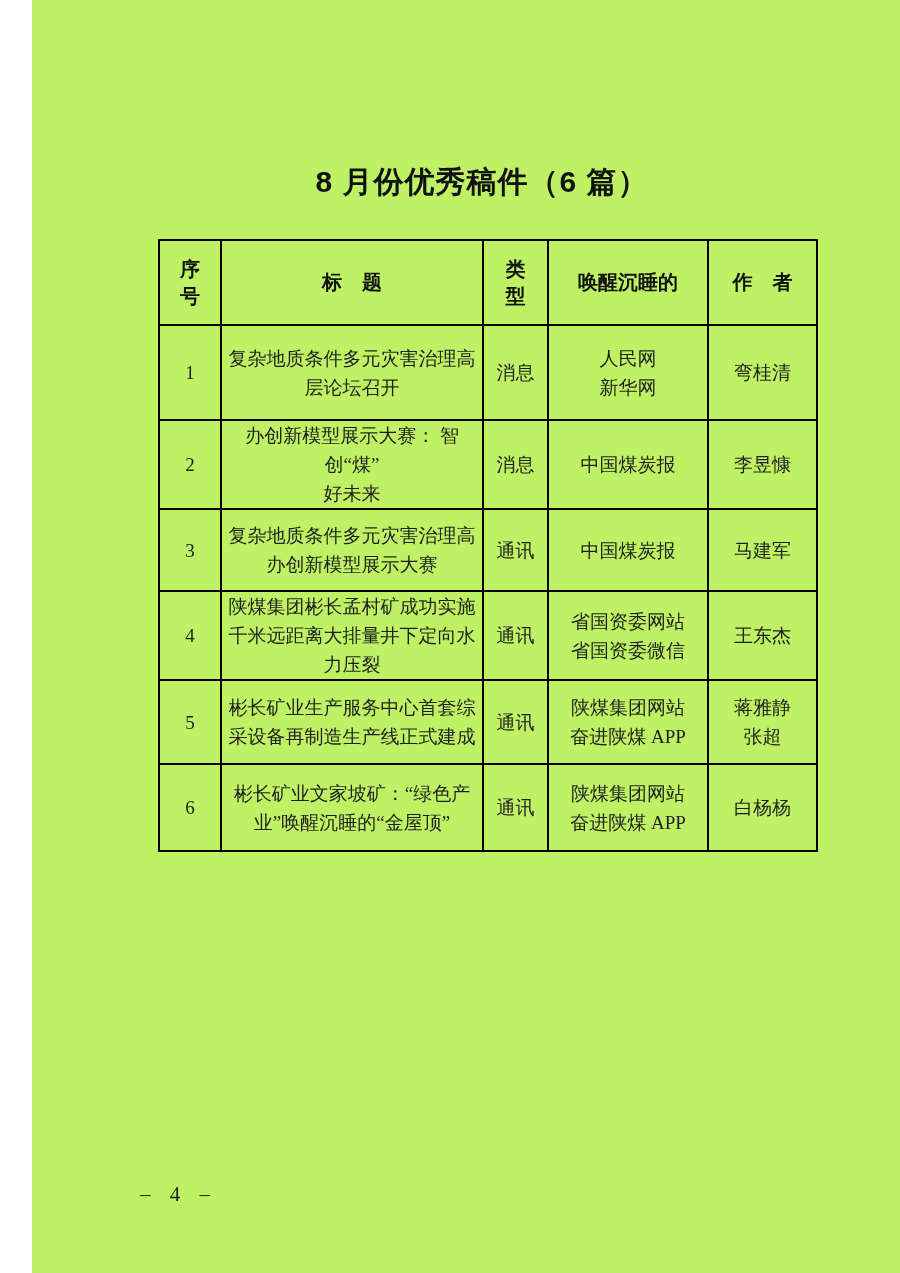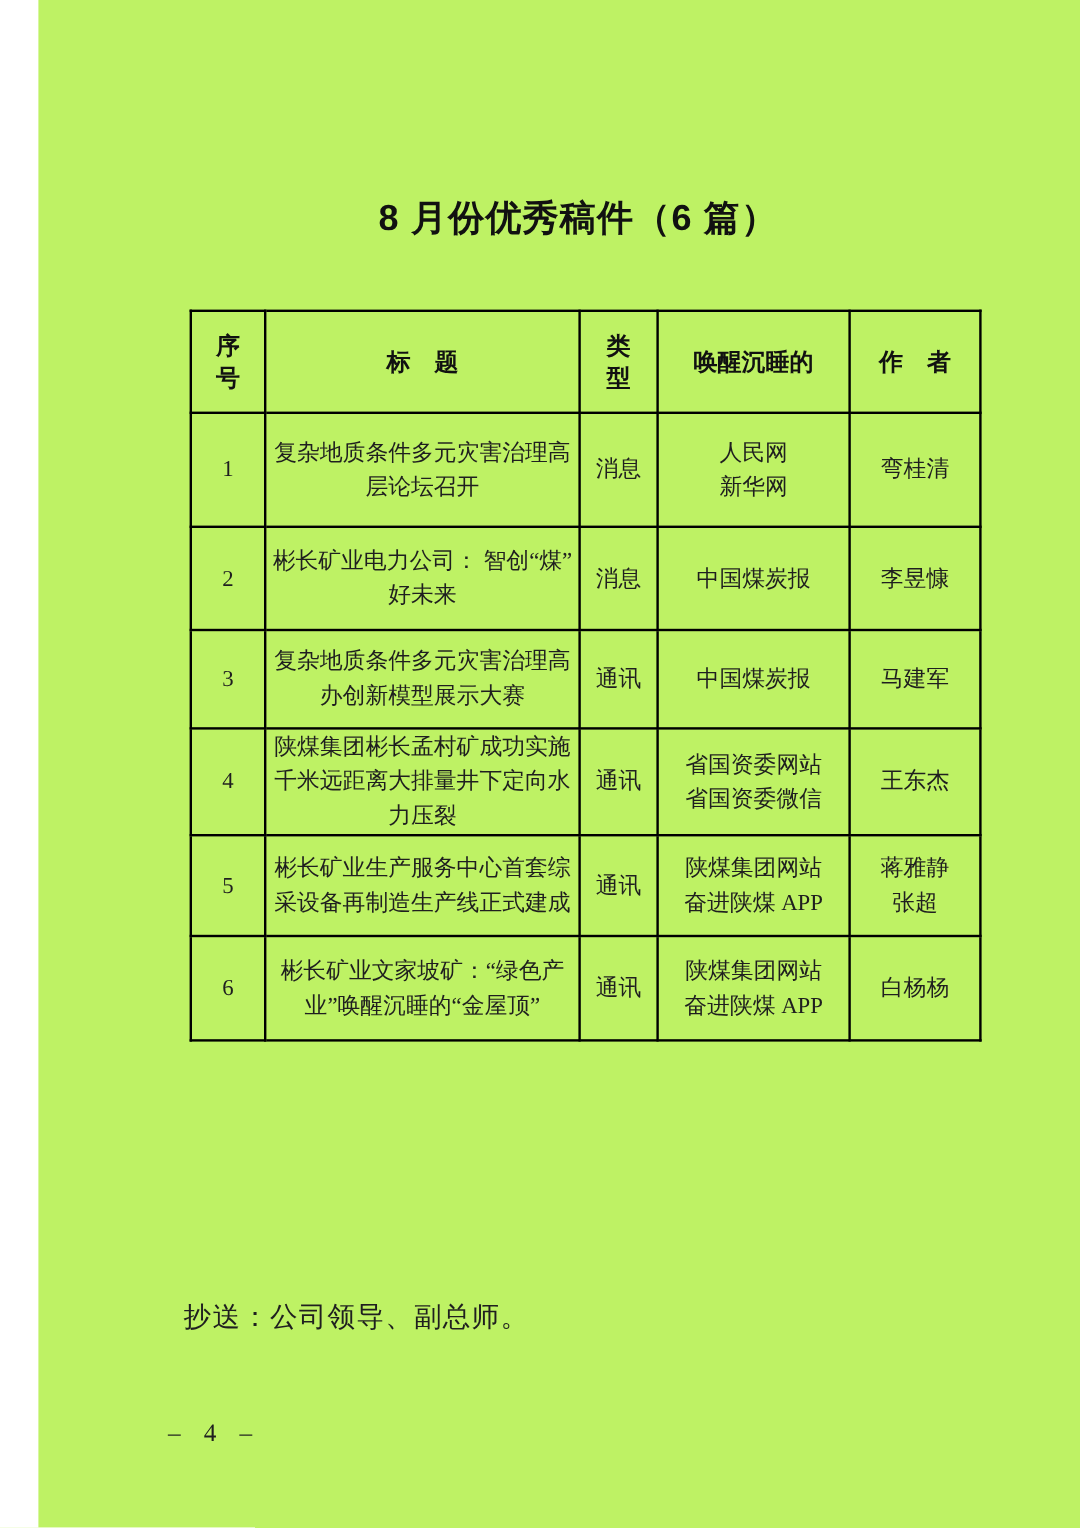--- a/index.html
+++ b/index.html
@@ -26,21 +26,21 @@
     text-align: center;
     font-family: "Liberation Sans", sans-serif;
     font-weight: bold;
     font-size: 30px;
     letter-spacing: 1px;
     color: #111111;
   }
   .award-table {
     position: absolute;
     left: 126px;
-    top: 258px;
+    top: 239px;
     width: 658px;
     border-collapse: collapse;
     table-layout: fixed;
     padding-left: 34px;
   }
   .award-table th,
   .award-table td {
     border: 2px solid #000000;
     text-align: center;
     vertical-align: middle;
@@ -114,21 +114,21 @@
         <td>1</td>
         <td>复杂地质条件多元灾害治理高
 层论坛召开</td>
         <td>消息</td>
         <td>人民网
 新华网</td>
         <td>弯桂清</td>
       </tr>
       <tr>
         <td>2</td>
-        <td>彬长矿业电力公司： 智创“煤”
+        <td>办创新模型展示大赛： 智创“煤”
 好未来</td>
         <td>消息</td>
         <td>中国煤炭报</td>
         <td>李昱慷</td>
       </tr>
       <tr>
         <td>3</td>
         <td>复杂地质条件多元灾害治理高
 办创新模型展示大赛</td>
         <td>通讯</td>
@@ -160,17 +160,16 @@
         <td>彬长矿业文家坡矿：“绿色产
 业”唤醒沉睡的“金屋顶”</td>
         <td>通讯</td>
         <td>陕煤集团网站
 奋进陕煤 APP</td>
         <td>白杨杨</td>
       </tr>
     </tbody>
   </table>
 
-  <p class="cc-note">抄送：公司领导、副总师。</p>
 
   <div class="page-number">– 4 –</div>
 
 </div>
 
 </body></html>

